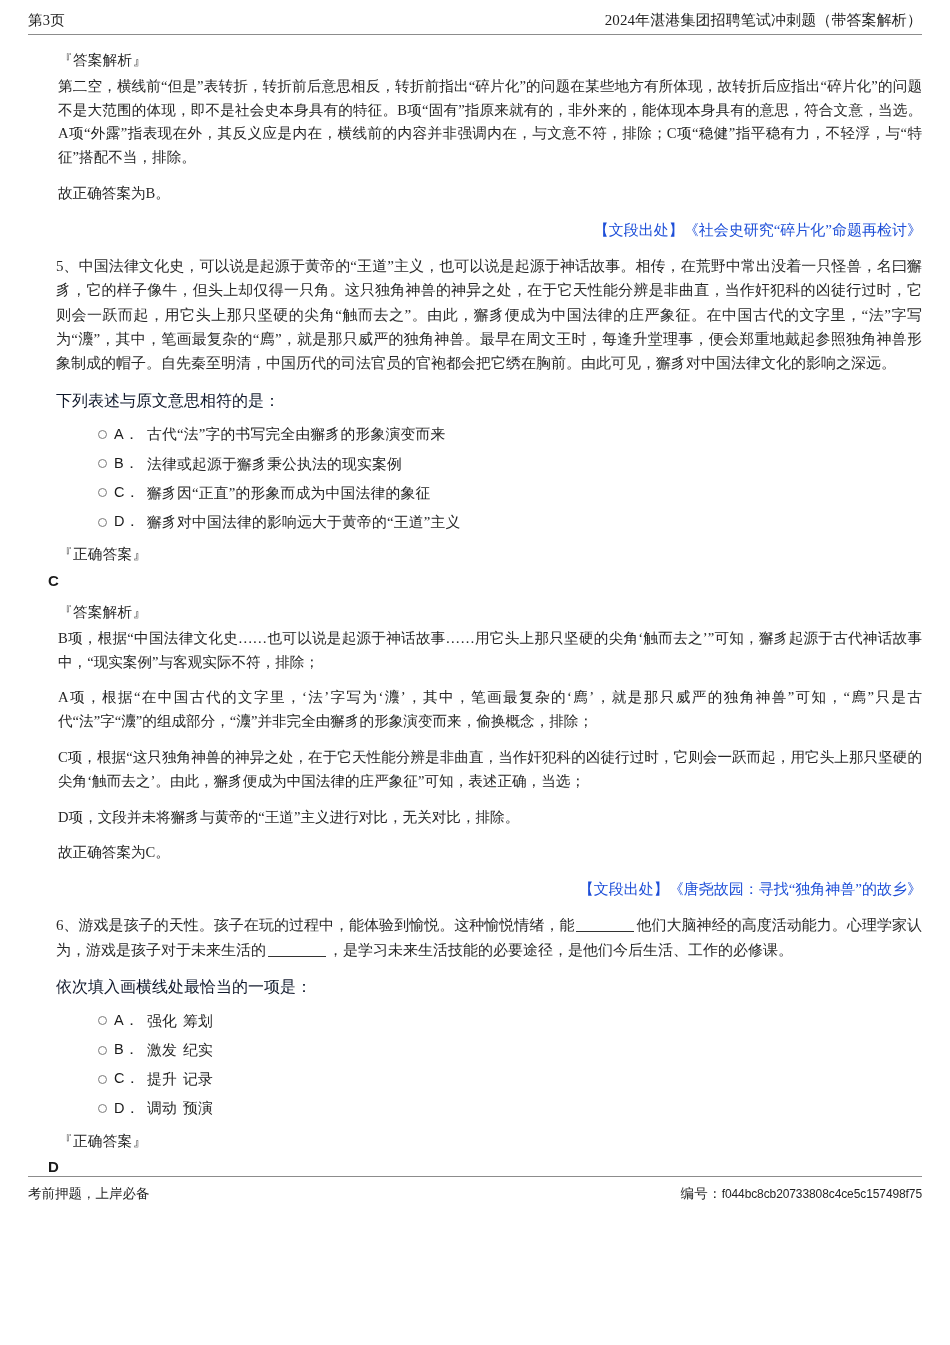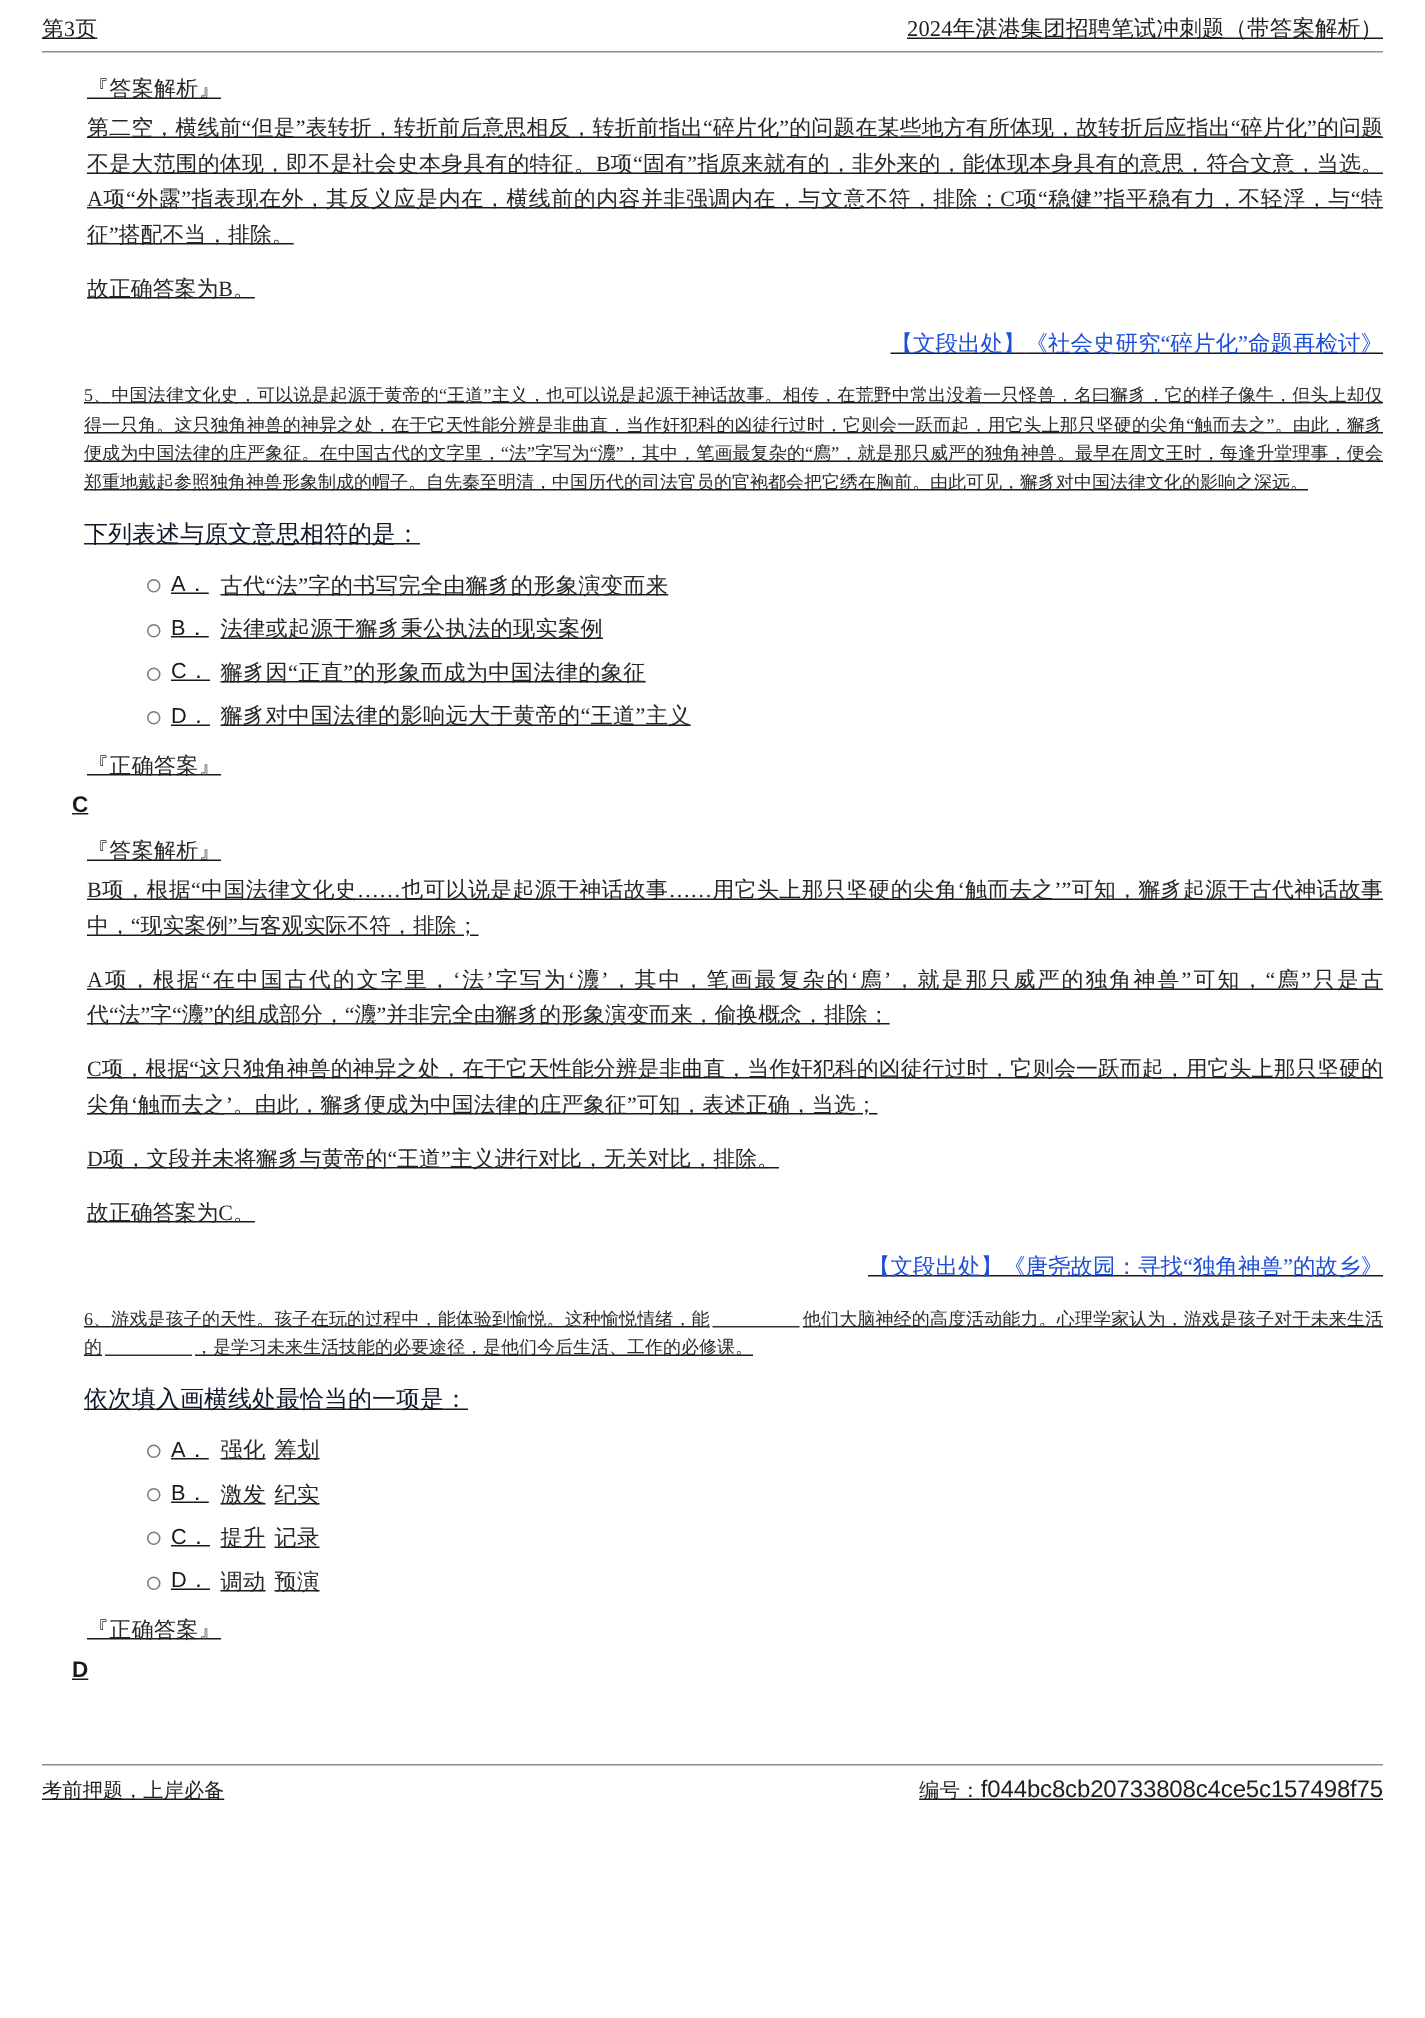--- a/index.html
+++ b/index.html
@@ -16,21 +16,20 @@
     position: relative;
     overflow: hidden;
   }
   .page {
     width: 950px;
     height: 1217px;
     padding: 0;
     position: relative;
     display: flex;
     flex-direction: column;
-    text-decoration: underline;
   }
 
   
   .page-header {
     margin: 10px 28px 0 28px;
     padding-bottom: 4px;
     border-bottom: 1px solid #8c8c8c;
     display: flex;
     align-items: flex-end;
     justify-content: space-between;
@@ -92,21 +91,21 @@
     font-size: 15px;
     color: #1d4ed8;
     text-align: right;
   }
 
   .q-stem {
     margin: 12px 0 12px 0;
     padding-left: 28px;
     text-align: justify;
     text-justify: inter-ideograph;
-    font-size: 12px;
+    font-size: 15px;
     line-height: 1.62;
     color: #2a2a2a;
   }
 
   .q-prompt {
     margin: 0 0 10px 0;
     padding-left: 28px;
     font-size: 16px;
     color: #0f172a;
   }
@@ -166,21 +165,21 @@
     justify-content: space-between;
     font-size: 13.5px;
     color: #1f1f1f;
     flex: 0 0 auto;
   }
   .footer-right { white-space: nowrap; }
   .footer-right .ftr-label { letter-spacing: 0.2px; }
   .footer-right .ftr-code {
     font-family: "Liberation Sans", sans-serif;
     letter-spacing: -0.1px;
-    font-size: 16px;
+    font-size: 12px;
   }
   .spacer { flex: 1 1 auto; }
 </style>
 </head>
 <body>
 
 <div class="page">
 
   <div class="page-header">
     <span class="hdr-left">第3页</span>

